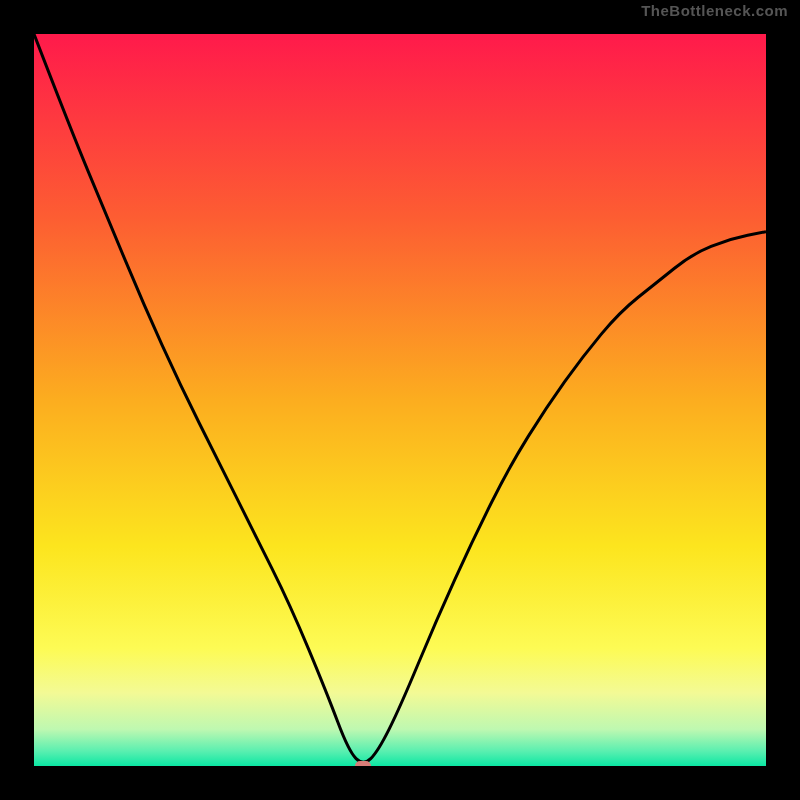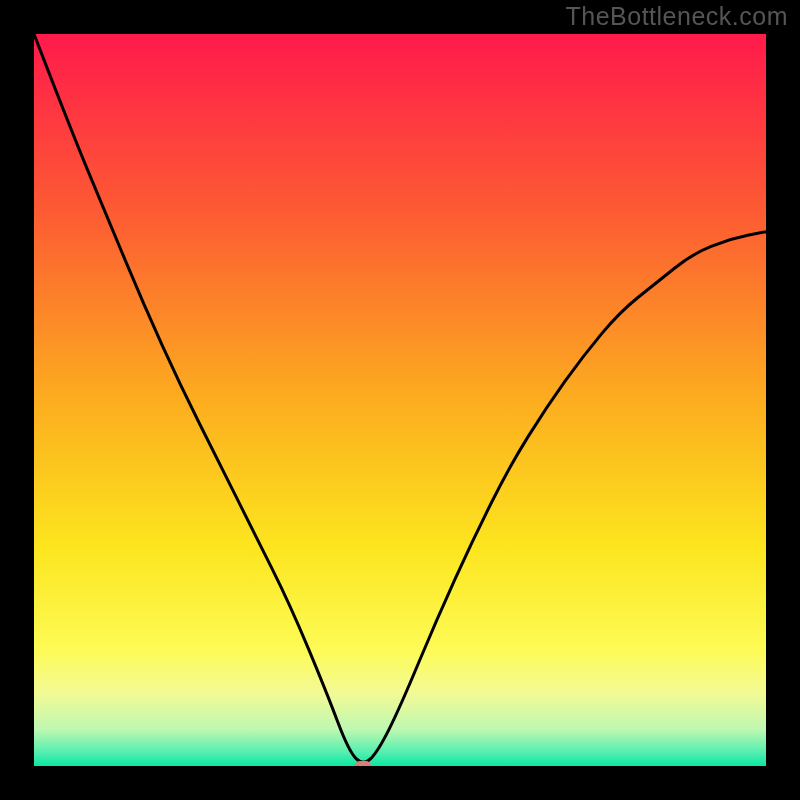--- a/index.html
+++ b/index.html
@@ -17,22 +17,22 @@
     left: 0;
     width: 800px;
     height: 800px;
     background: #000;
   }
   .watermark {
     position: absolute;
     top: 2px;
     right: 12px;
     color: #555;
-    font-size: 25px;
-    font-weight: normal;
+    font-size: 15px;
+    font-weight: bold;
     letter-spacing: 0.5px;
     z-index: 10;
   }
   .plot-area {
     position: absolute;
     left: 34px;
     top: 34px;
     width: 732px;
     height: 732px;
     overflow: hidden;

